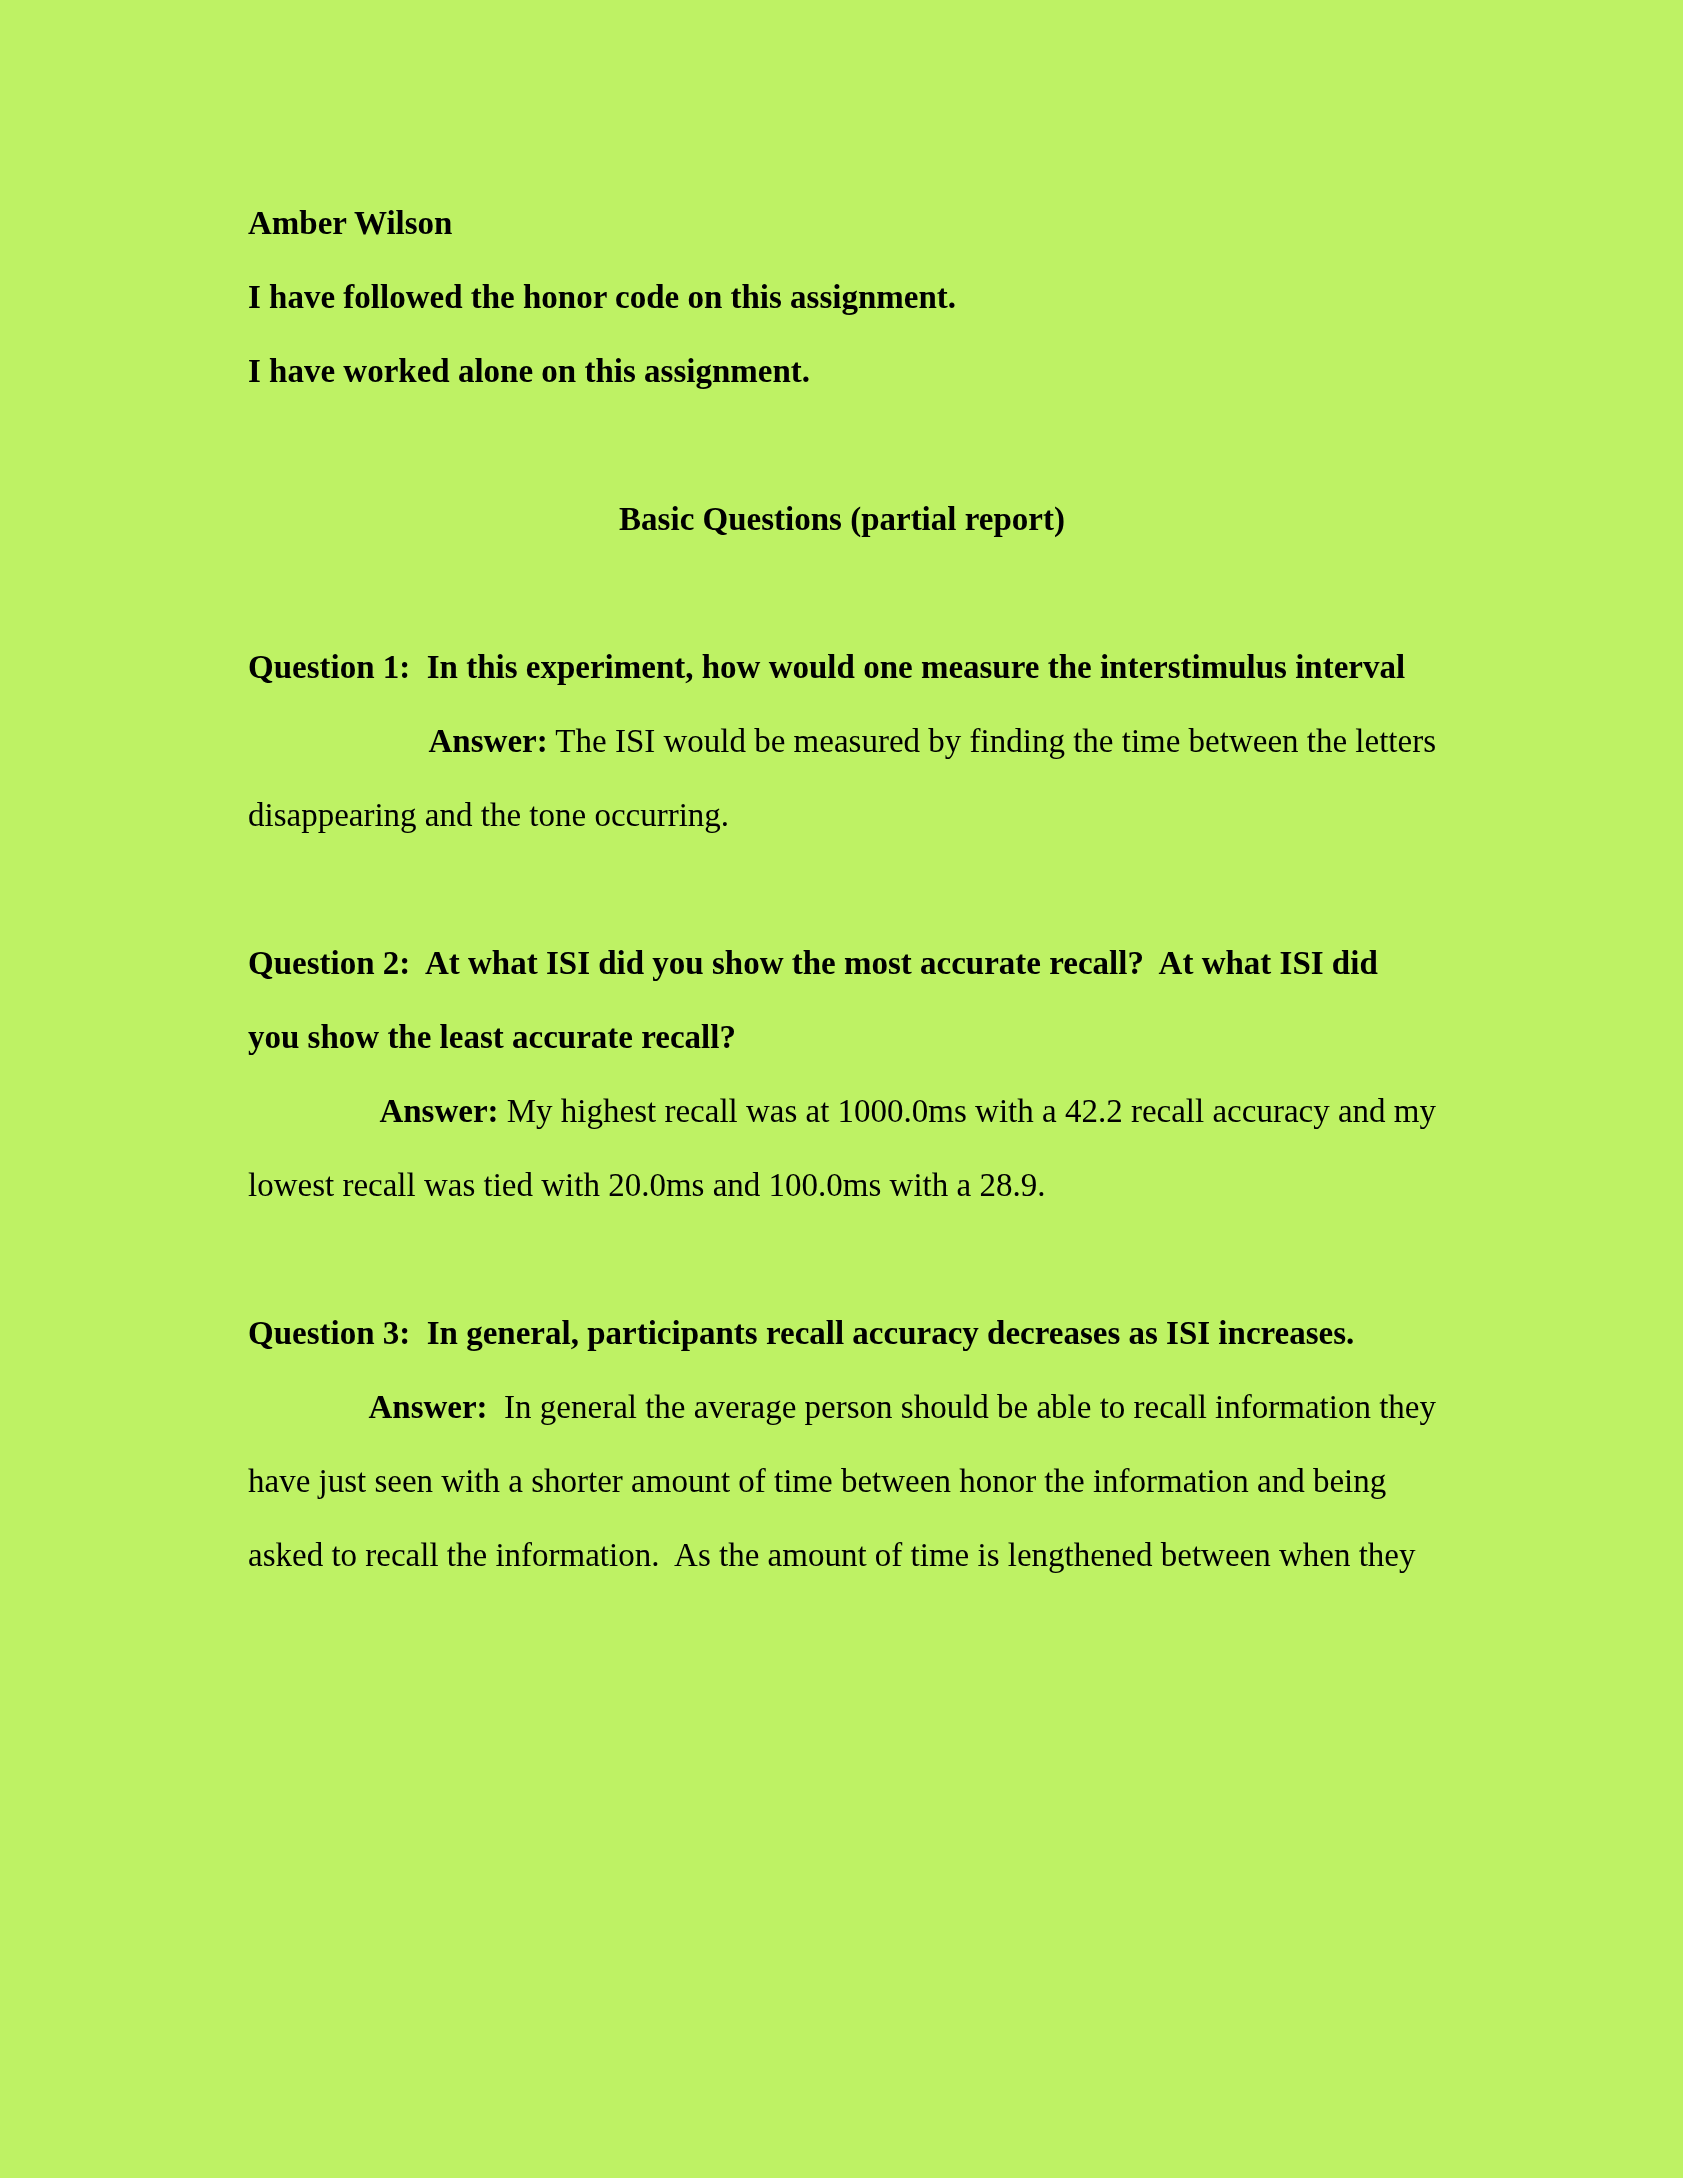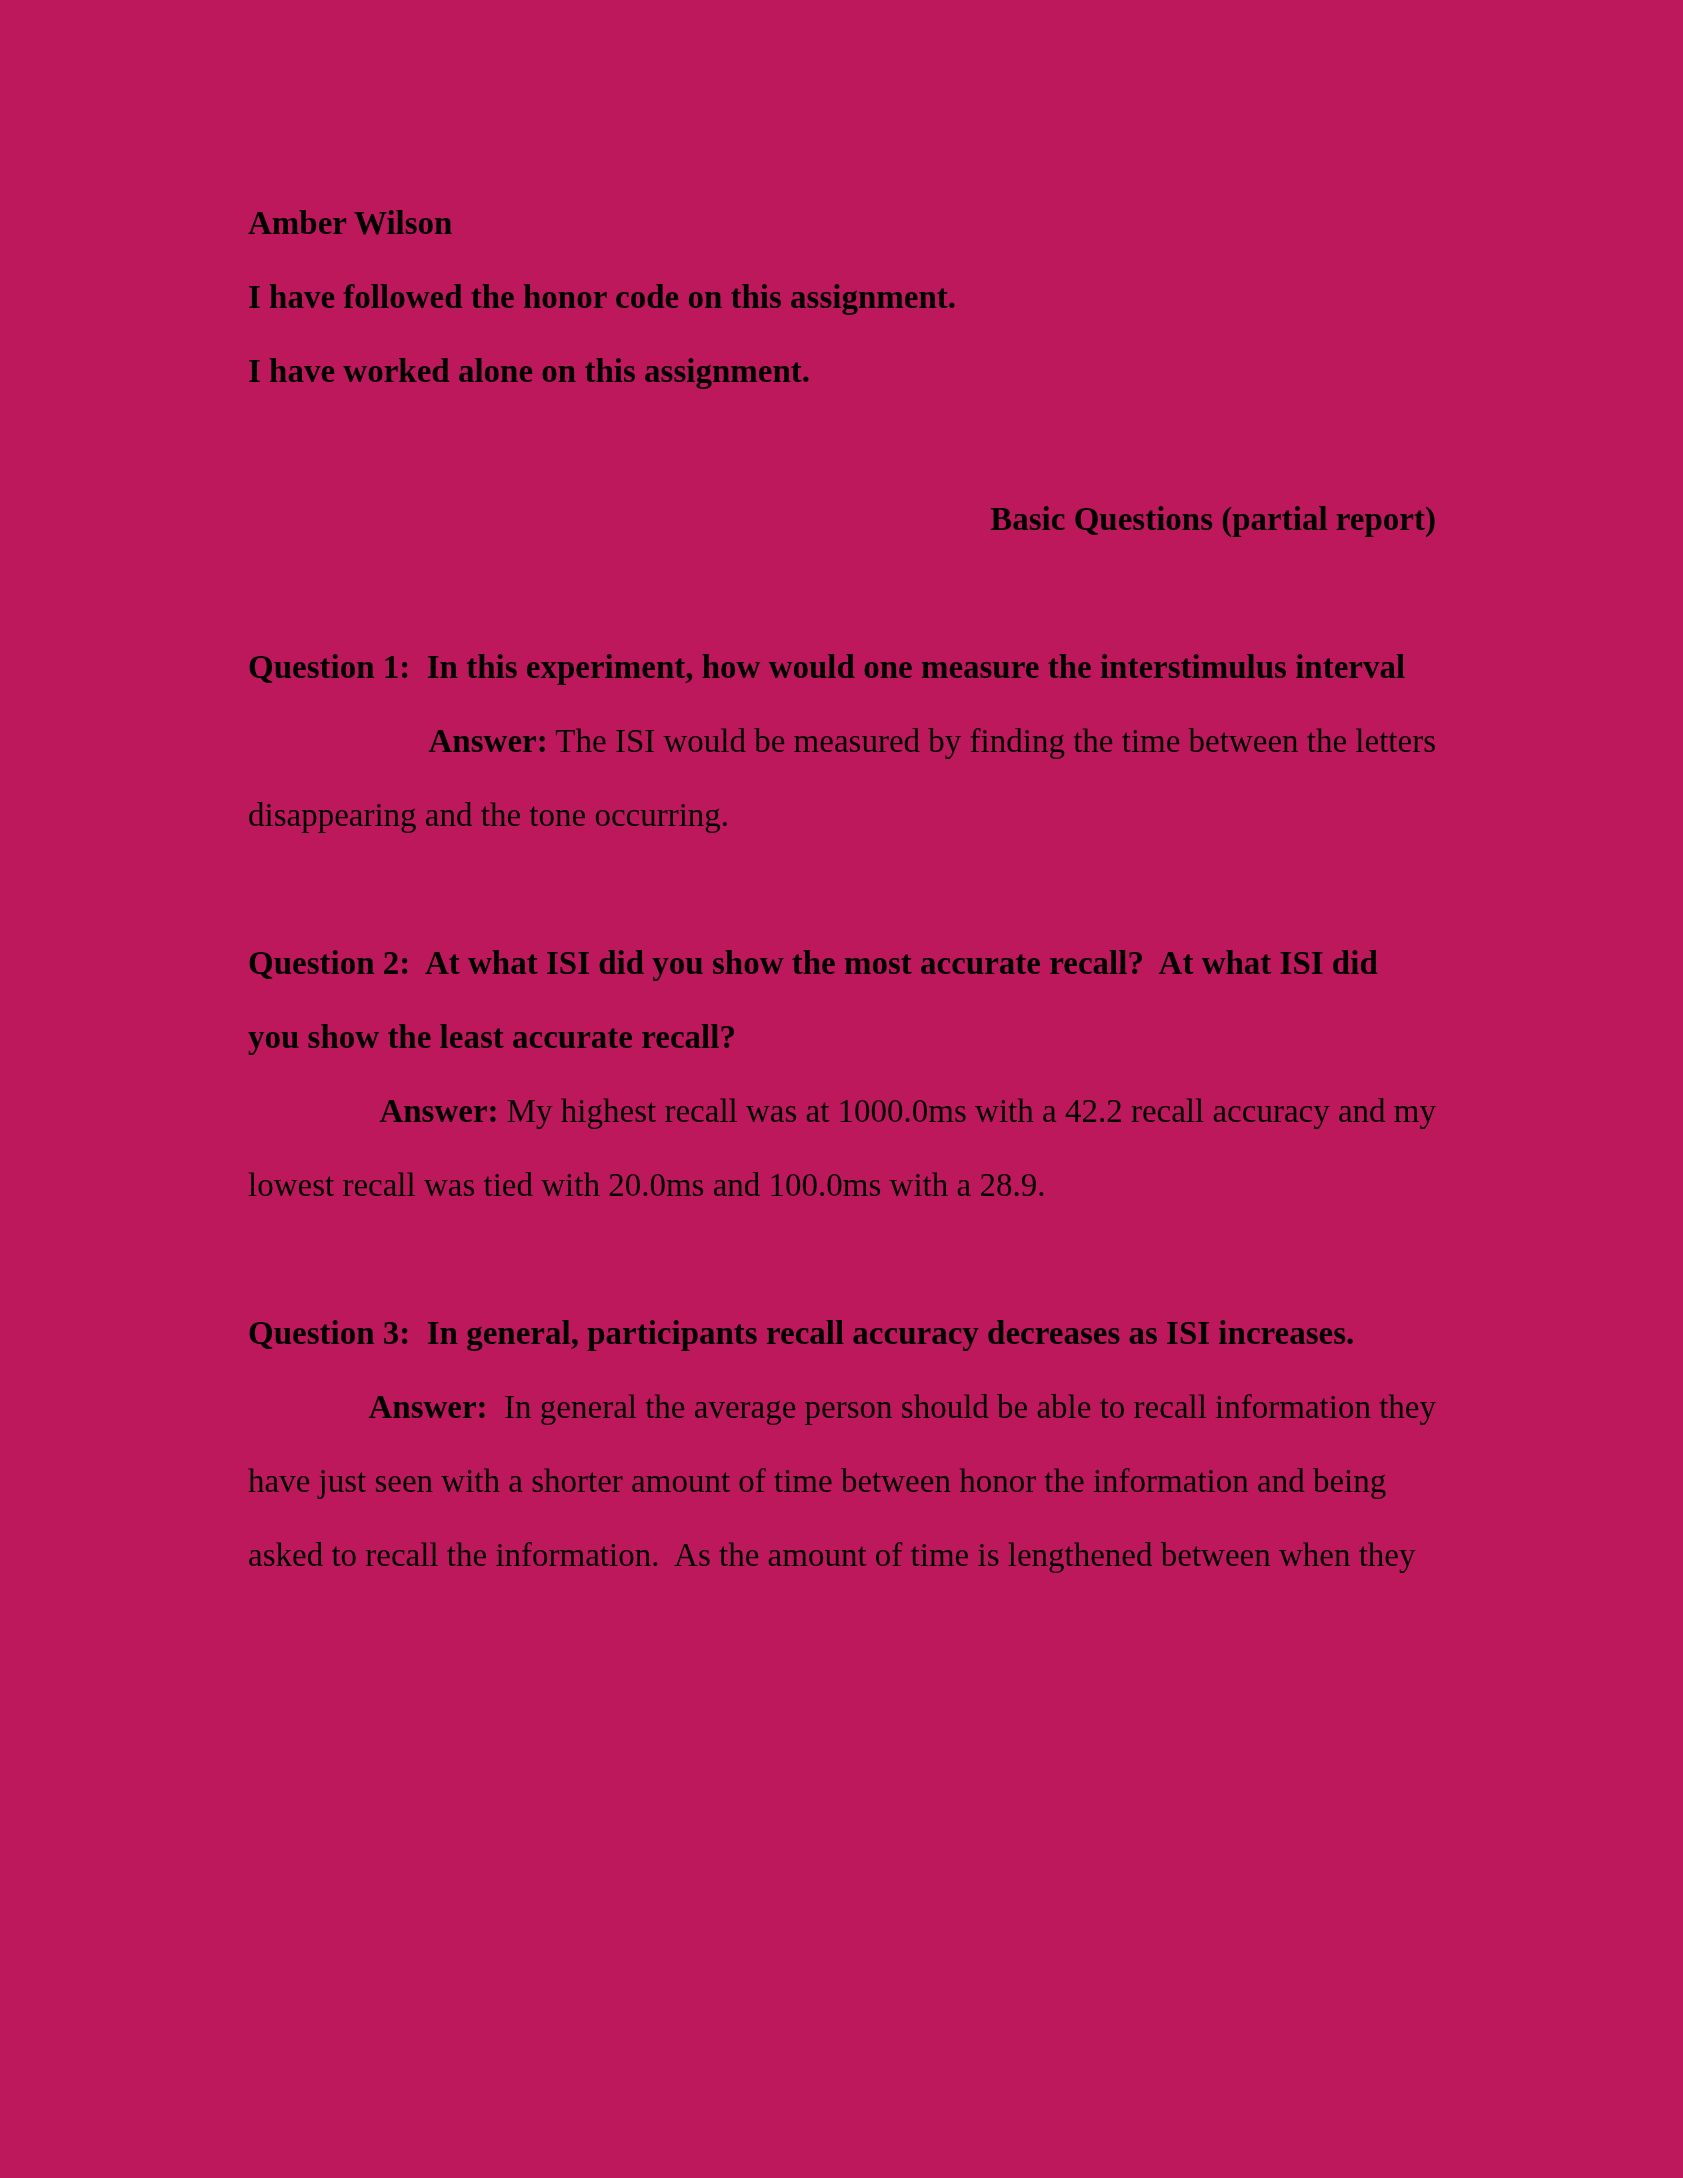--- a/index.html
+++ b/index.html
@@ -1,36 +1,36 @@
 <!DOCTYPE html>
 <html><head>
 <meta charset="utf-8">
 <style>
   html, body { margin: 0; padding: 0; background: #ffffff; }
   .page {
     position: relative;
     width: 1683px;
     height: 2178px;
-    background: #be185d;
+    background: #bef264;
     color: #000000;
     font-family: "Liberation Serif", "DejaVu Serif", serif;
     font-size: 33px;
     overflow: hidden;
   }
   .content {
     position: absolute;
     left: 248px;
     top: 186px;
     width: 1188px;
     line-height: 74px;
   }
   .line { white-space: pre; }
   .bold { font-weight: bold; }
   .blank-line { height: 74px; }
-  .doc-title { text-align: right; font-weight: bold; }
+  .doc-title { text-align: center; font-weight: bold; }
   .answer-first { padding-left: 103px; text-align: right; }
 </style>
 </head>
 <body>
 
 <div class="page">
   <div class="content">
 
     <div class="line bold">Amber Wilson</div>
     <div class="line bold">I have followed the honor code on this assignment.</div>

